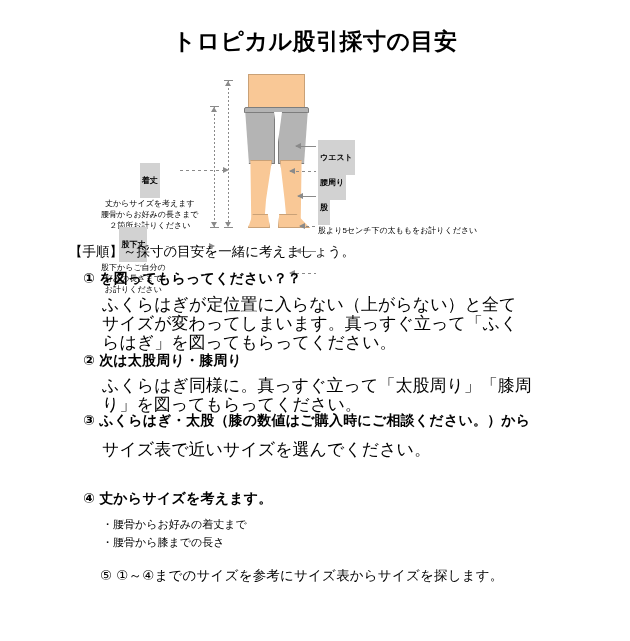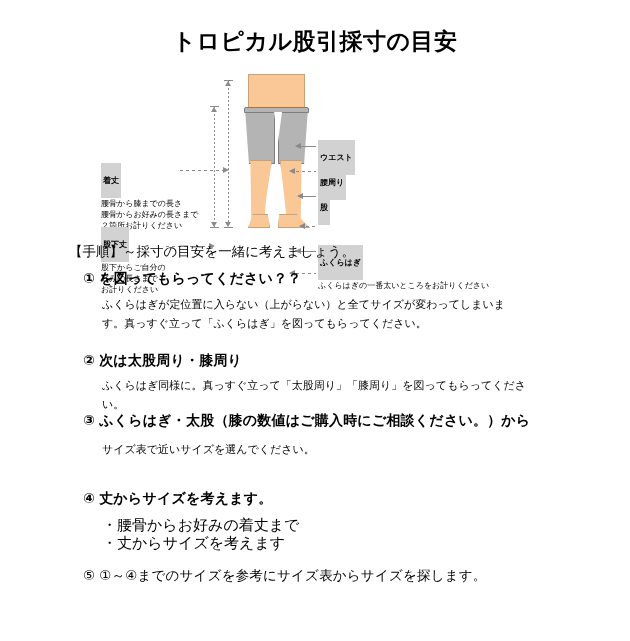--- a/index.html
+++ b/index.html
@@ -149,21 +149,21 @@
     line-height: 11px;
     color: #000;
   }
   .lbl-body {
     font-size: 8px;
     line-height: 11px;
     color: #000;
     white-space: nowrap;
   }
 
-  .left-label { position: absolute; text-align: left; }
+  .left-label { position: absolute; text-align: center; }
   #label-kitake    { left: 101px; top: 97px;  }
   #label-matashita { left: 101px; top: 161px; }
   #diagram .left-label { position: absolute; }
 
   .right-label { position: absolute; left: 318px; }
   #label-waist     { top: 74px;  }
   #label-koshi     { top: 99px;  }
   #label-mata      { top: 124px; }
   #label-hiza      { top: 154px; }
   #label-fukura    { top: 179px; }
@@ -231,43 +231,43 @@
     left: 83px;
     font-size: 14px;
     font-weight: bold;
     letter-spacing: 0.2px;
     color: #000;
     white-space: nowrap;
   }
   .step-body {
     position: absolute;
     left: 102px;
+    font-size: 17px;
+    line-height: 19px;
+    color: #000;
+    width: 430px;
+  }
+  .step-bullet {
+    position: absolute;
+    left: 102px;
     font-size: 11px;
-    line-height: 19px;
-    color: #000;
-    width: 430px;
-  }
-  .step-bullet {
-    position: absolute;
-    left: 102px;
-    font-size: 15px;
     line-height: 17px;
     color: #000;
     white-space: nowrap;
   }
   #step1-head { top: 30px; }
   #step1-body { top: 55px; width: 420px; }
   #step2-head { top: 112px; }
   #step2-body { top: 136px; }
   #step3-head { top: 172px; }
   #step3-body { top: 200px; }
   #step4-head { top: 250px; }
   #step4-b1   { top: 276px; }
   #step4-b2   { top: 294px; }
-  #step5-head { left: 83px; top: 327px; font-size: 13.5px; font-weight: normal; }
+  #step5-head { left: 100px; top: 327px; font-size: 13.5px; font-weight: normal; }
 </style>
 </head>
 <body>
 
 <div id="page-title">トロピカル股引採寸の目安</div>
 
 <div id="diagram">
 
   <div id="figure-wrap">
     <div class="torso"></div>
@@ -288,21 +288,21 @@
   <div class="vrail" id="rail-matashita">
     <span class="tip-up"></span>
     <span class="tip-dn"></span>
   </div>
 
   <div class="lead-l" id="lead-kitake"></div>
   <div class="lead-l" id="lead-matashita"></div>
 
   <div class="left-label" id="label-kitake">
     <div><span class="lbl-tag">着丈</span></div>
-    <div class="lbl-body">腰骨から膝までの長さ</div>
+    <div class="lbl-body">丈からサイズを考えます</div>
     <div class="lbl-body">腰骨からお好みの長さまで</div>
     <div class="lbl-body">２箇所お計りください</div>
   </div>
 
   <div class="left-label" id="label-matashita">
     <div><span class="lbl-tag">股下丈</span></div>
     <div class="lbl-body">股下からご自分の</div>
     <div class="lbl-body">好みの長さまで</div>
     <div class="lbl-body">お計りください</div>
   </div>
@@ -317,43 +317,40 @@
   <div class="right-label" id="label-waist">
     <div><span class="lbl-tag">ウエスト</span></div>
   </div>
 
   <div class="right-label" id="label-koshi">
     <div><span class="lbl-tag">腰周り</span></div>
   </div>
 
   <div class="right-label" id="label-mata">
     <div><span class="lbl-tag">股</span></div>
-  </div>
-
-
-  <div class="right-label" id="label-fukura">
-    <div><span class="lbl-tag">ふくらはぎ</span></div>
-    <div class="lbl-body">ふくらはぎの一番太いところをお計りください</div>
-  </div>
+    <div class="lbl-body">股より5センチ下の太ももをお計りください</div>
+  </div>
+
+
 
 
 </div>
 
 <div id="procedure">
 
   <div class="p-intro">【手順】～採寸の目安を一緒に考えましょう。</div>
 
   <div class="step-head" id="step1-head">① を図ってもらってください？？</div>
   <div class="step-body" id="step1-body">ふくらはぎが定位置に入らない（上がらない）と全てサイズが変わってしまいます。真っすぐ立って「ふくらはぎ」を図ってもらってください。</div>
 
   <div class="step-head" id="step2-head">② 次は太股周り・膝周り</div>
   <div class="step-body" id="step2-body">ふくらはぎ同様に。真っすぐ立って「太股周り」「膝周り」を図ってもらってください。</div>
 
   <div class="step-head" id="step3-head">③ ふくらはぎ・太股（膝の数値はご購入時にご相談ください。）から</div>
   <div class="step-body" id="step3-body">サイズ表で近いサイズを選んでください。</div>
 
   <div class="step-head" id="step4-head">④ 丈からサイズを考えます。</div>
   <div class="step-bullet" id="step4-b1">・腰骨からお好みの着丈まで</div>
-  <div class="step-bullet" id="step4-b2">・丈からサイズを考えます</div>
+  <div class="step-bullet" id="step4-b2">・腰骨から膝までの長さ</div>
 
   <div class="step-head" id="step5-head">⑤ ①～④までのサイズを参考にサイズ表からサイズを探します。</div>
 
 </div>
 
 </body></html>

